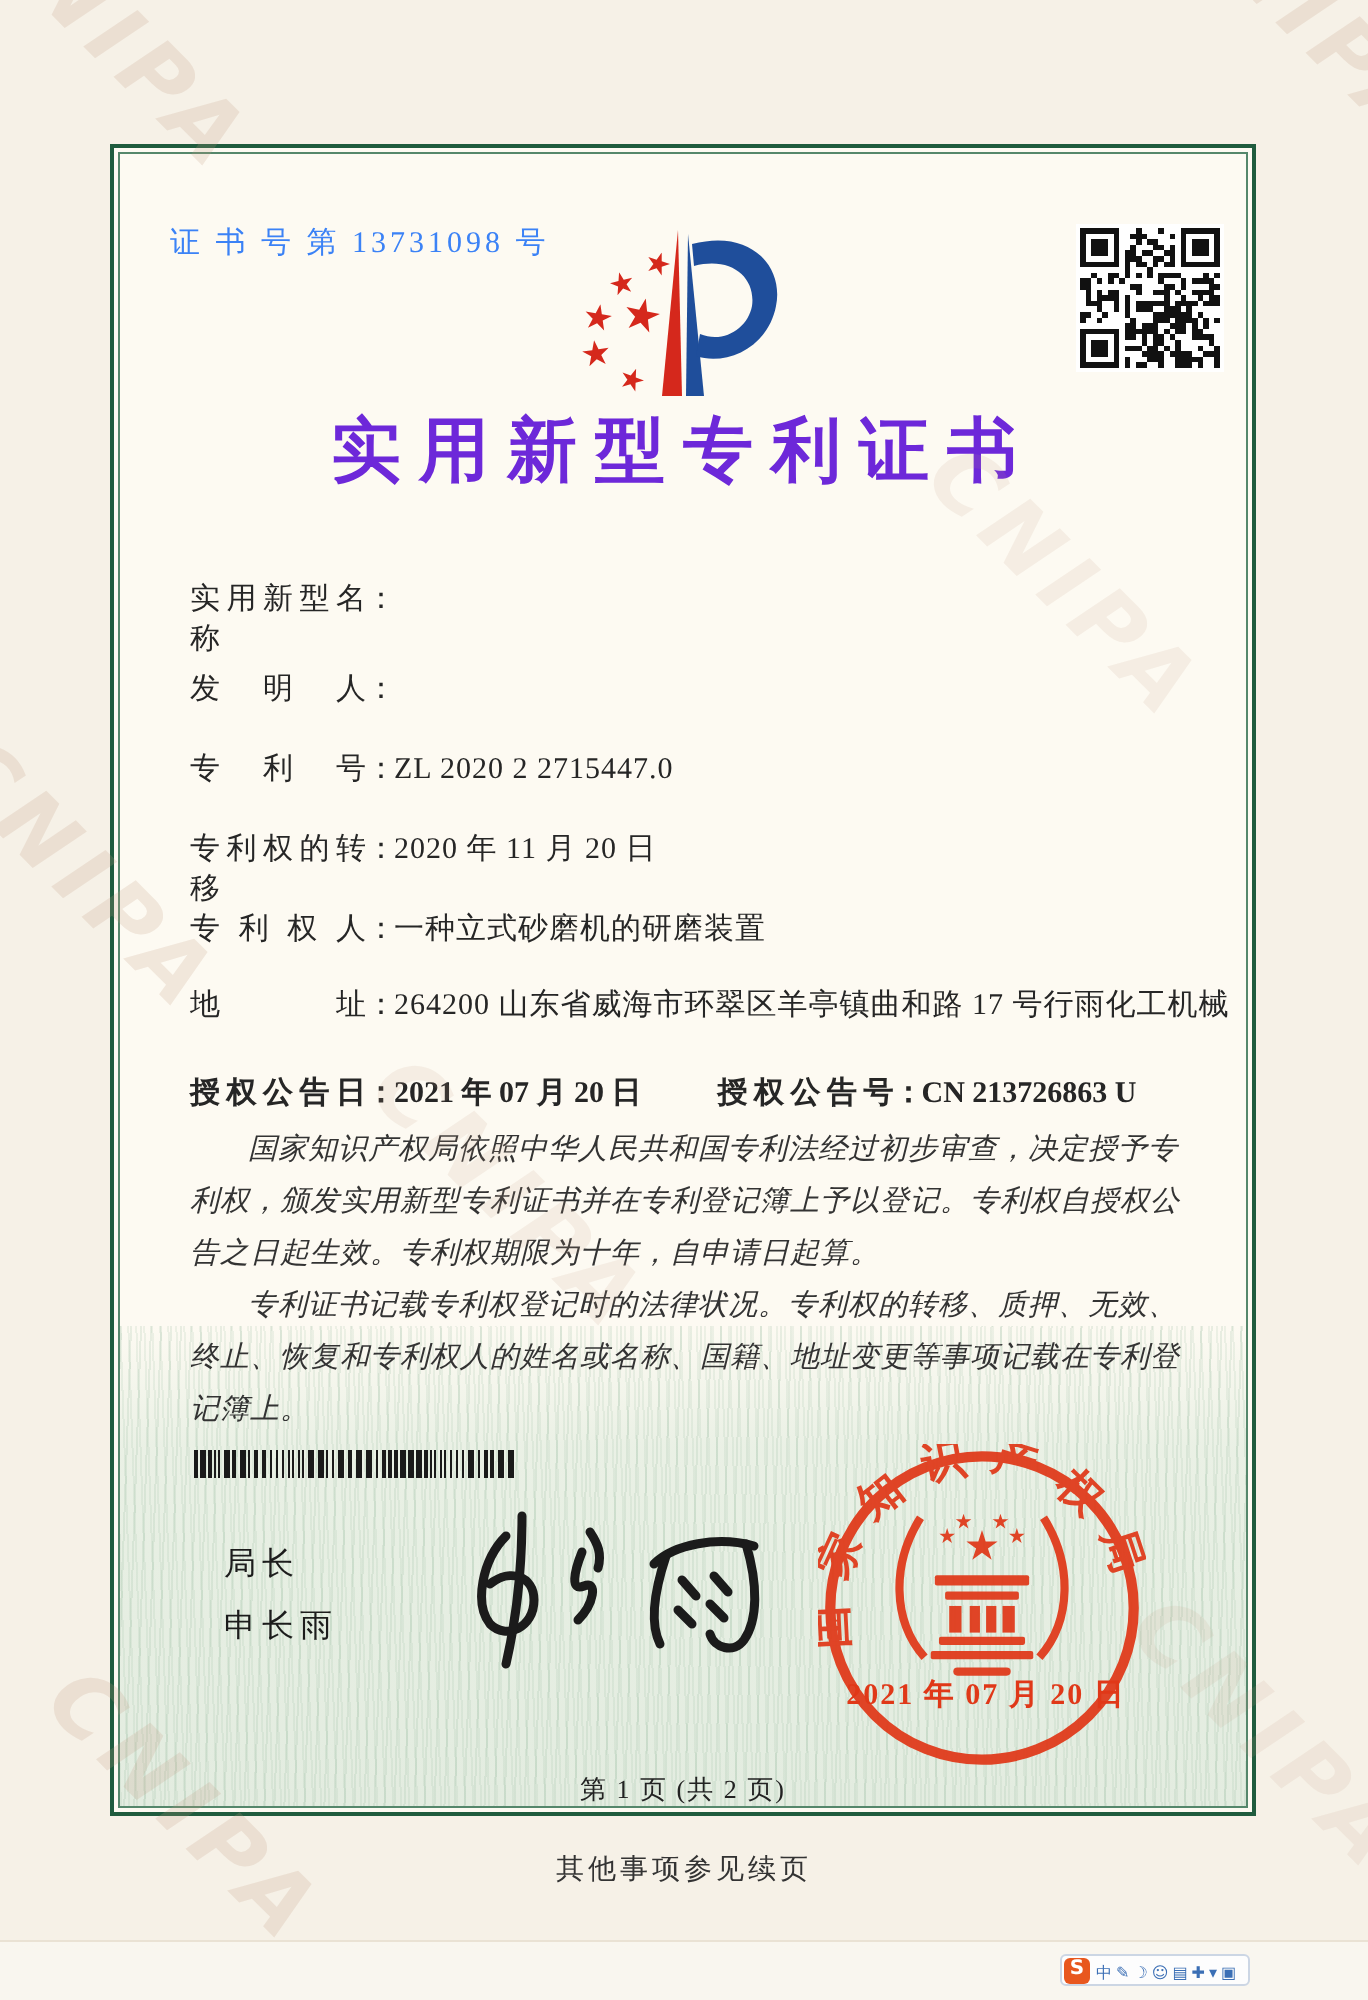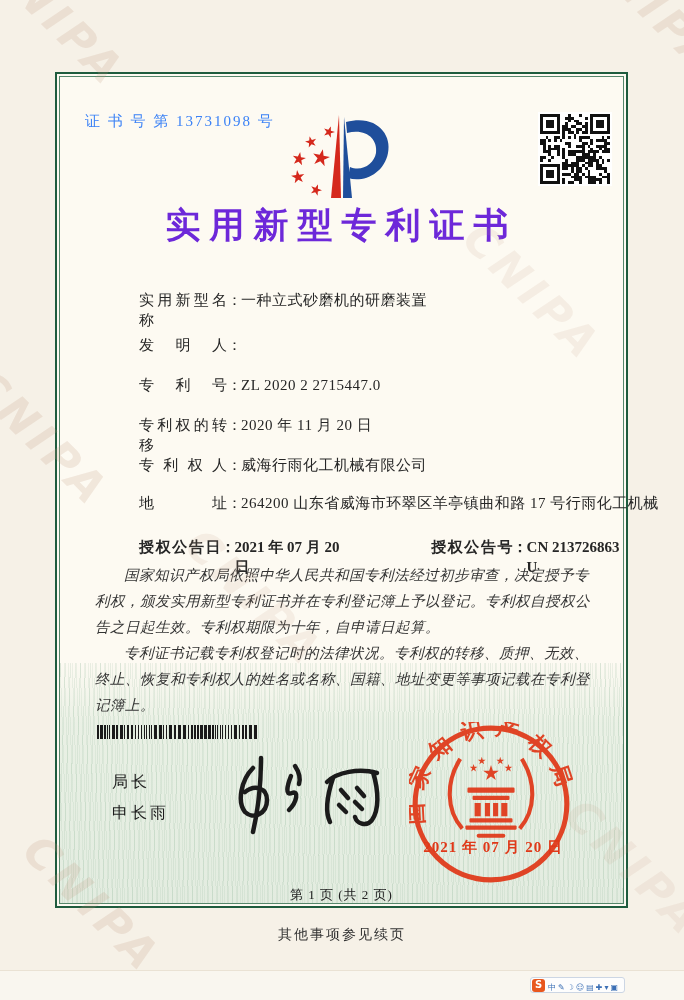--- a/index.html
+++ b/index.html
@@ -34,21 +34,21 @@
   .cert-no { position:absolute; left:28px; top:38px; font-size:15px; letter-spacing:2px; color:#3b82f6; }
   .logo { position:absolute; left:226px; top:36px; width:118px; height:96px; }
   .qr { position:absolute; left:481px; top:38px; width:74px; height:74px; background:#fff; padding:2px; }
   .qr svg { display:block; }
   .title {
     position:absolute; left:0; right:0; top:128px; text-align:center;
     font-size:35px; font-weight:bold; letter-spacing:9px; color:#6d28d9;
   }
   
   .frow { position:absolute; left:38px; display:flex; font-size:15px; line-height:20px; color:#262626; }
-  .flabel { display:inline-block; width:88px; text-align:justify; text-align-last:justify;margin-left:44px; }
+  .flabel { display:inline-block; width:88px; text-align:justify; text-align-last:justify; }
   .fcolon { display:inline-block; width:14px; }
   .fvalue { display:inline-block; width:430px; letter-spacing:0.5px; }
   .grant-pair { display:flex; }
   .grant-pair + .grant-pair { margin-left:38px; }
   
   .paras {
     position:absolute; left:38px; top:488px; width:505px;
     font-style:italic; font-size:14.5px; line-height:26px; color:#333; letter-spacing:0.5px;
   }
   .paras p { text-indent:2em; }
@@ -346,40 +346,39 @@
           <rect x="1" y="19" width="5" height="5" fill="#fff"></rect>
           <rect x="2" y="20" width="3" height="3" fill="#111"></rect>
         </svg>
     </div>
 
     <div class="title">实用新型专利证书</div>
 
     <div class="frow" style="top:216px;">
       <span class="flabel">实用新型名称</span>
         <span class="fcolon">：</span>
-      <span class="fvalue">一种立式砂磨机的研磨装置</span>
     </div>
     <div class="frow" style="top:261px;">
       <span class="flabel">发明人</span>
         <span class="fcolon">：</span>
     </div>
     <div class="frow" style="top:301px;">
       <span class="flabel">专利号</span>
         <span class="fcolon">：</span>
       <span class="fvalue">ZL 2020 2 2715447.0</span>
     </div>
     <div class="frow" style="top:341px;">
       <span class="flabel">专利权的转移</span>
         <span class="fcolon">：</span>
       <span class="fvalue">2020 年 11 月 20 日</span>
     </div>
     <div class="frow" style="top:381px;">
       <span class="flabel">专利权人</span>
         <span class="fcolon">：</span>
-      <span class="fvalue">威海行雨化工机械有限公司</span>
+      <span class="fvalue">一种立式砂磨机的研磨装置</span>
     </div>
     <div class="frow" style="top:419px;">
       <span class="flabel">地址</span>
         <span class="fcolon">：</span>
       <span class="fvalue">264200  山东省威海市环翠区羊亭镇曲和路 17 号行雨化工机械</span>
     </div>
     <div class="frow" style="top:463px;font-weight:bold;">
       <span class="grant-pair">
         <span class="flabel">授权公告日</span>
           <span class="fcolon">：</span>

